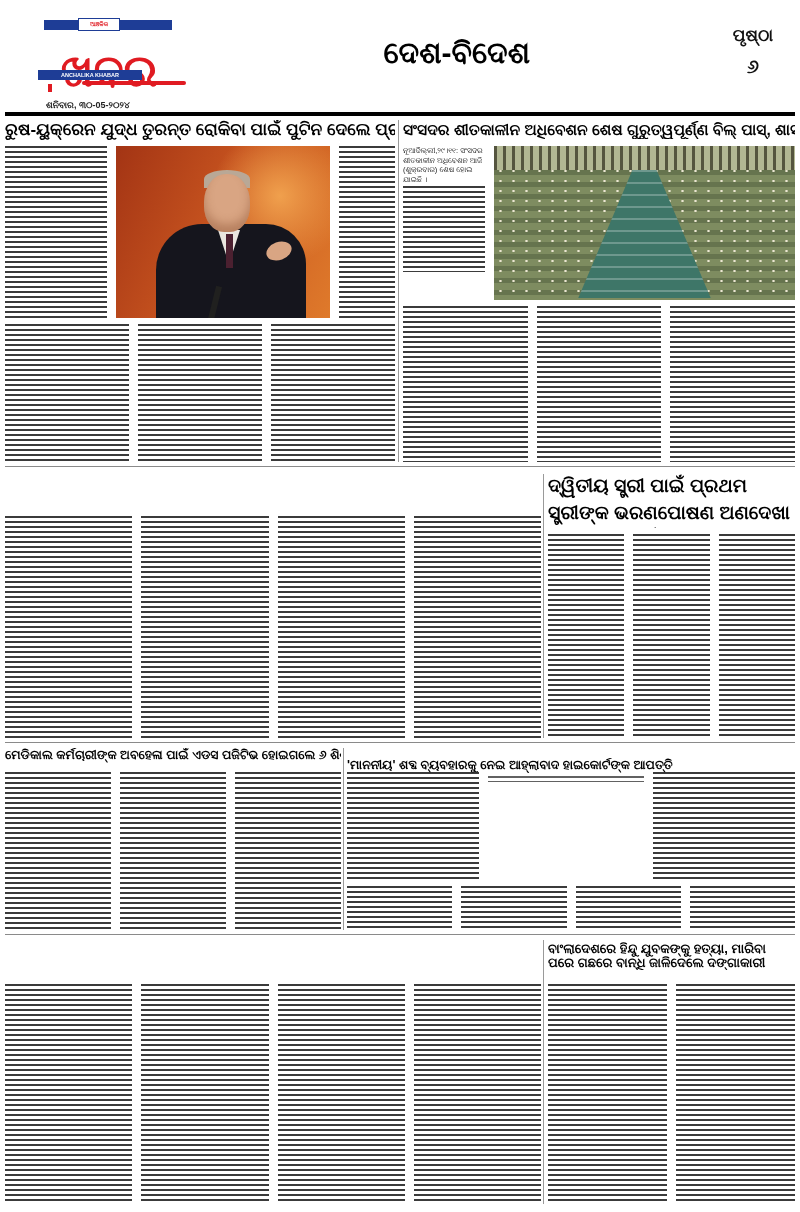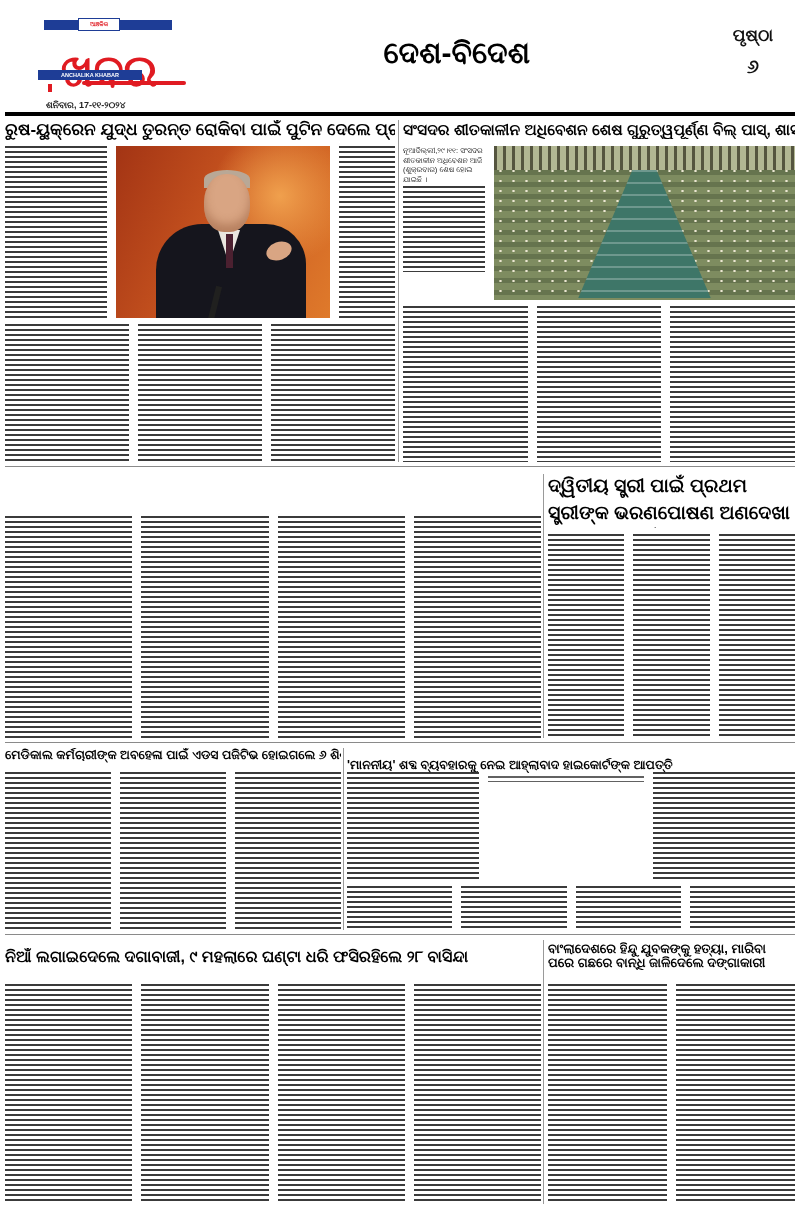--- a/index.html
+++ b/index.html
@@ -88,21 +88,21 @@
 <div class="page">
 
   <div class="logo-wrap">
     <div class="logo-topbar"></div>
     <div class="logo-topbox">ଆଞ୍ଚଳିକ</div>
     <div class="logo-title">ଖବର</div>
     <div class="logo-midbar">ANCHALIKA KHABAR</div>
     <div class="logo-underline"></div>
     <div class="logo-tick"></div>
   </div>
-  <div class="date-line">ଶନିବାର, 17-୧୧-୨୦୨୪</div>
+  <div class="date-line">ଶନିବାର, ୩୦-05-୨୦୨୪</div>
   <div class="section-title">ଦେଶ-ବିଦେଶ</div>
   <div class="page-label">ପୃଷ୍ଠା</div>
   <div class="page-number">୬</div>
   <div class="abs thickrule" style="top:112px;"></div>
 
   <div class="abs" style="left:5px;top:118px;width:390px;height:346px;">
     <div class="hl hl-topleft nowrap" style="position:absolute;left:0;top:2px;width:100%;">ରୁଷ-ୟୁକ୍ରେନ ଯୁଦ୍ଧ ତୁରନ୍ତ ରୋକିବା ପାଇଁ ପୁଟିନ ଦେଲେ ପ୍ରସ୍ତାବ</div>
     <div class="cols abs" style="left:0;top:28px;width:100%;height:172px;">
       <div class="col gk" style="flex:0 0 102px;"></div>
       <div class="photo putin" style="flex:0 0 214px;height:172px;">
@@ -194,21 +194,20 @@
       <div class="col gk"></div>
       <div class="col gk"></div>
       <div class="col gk"></div>
       <div class="col gk"></div>
     </div>
   </div>
 
   <div class="abs hrule" style="top:934px;"></div>
 
   <div class="abs" style="left:5px;top:938px;width:536px;height:268px;">
-    <div class="hl hl-bottomleft nowrap" style="position:absolute;left:0;top:10px;width:100%;">ନିଆଁ ଲଗାଇଦେଲେ ଦଗାବାଜୀ, ୯ ମହଲାରେ ଘଣ୍ଟା ଧରି ଫସିରହିଲେ ୨୮ ବାସିନ୍ଦା</div>
     <div class="cols abs" style="left:0;top:46px;width:100%;height:218px;">
       <div class="col gk"></div>
       <div class="col gk"></div>
       <div class="col gk"></div>
       <div class="col gk"></div>
     </div>
   </div>
 
   <div class="abs vrule" style="left:543px;top:940px;height:264px;"></div>
 

